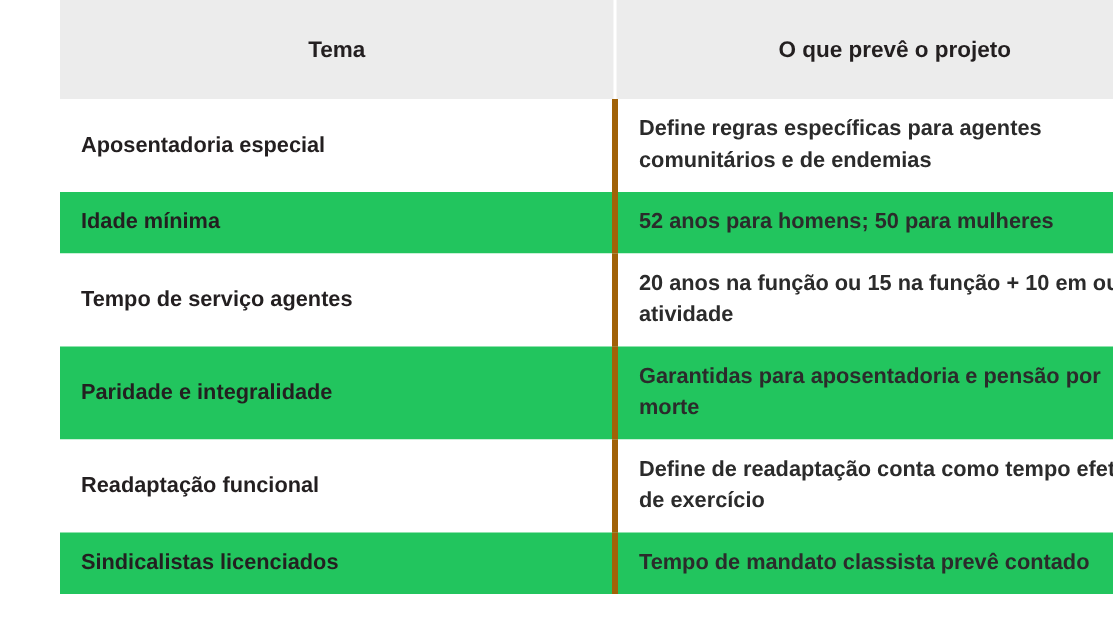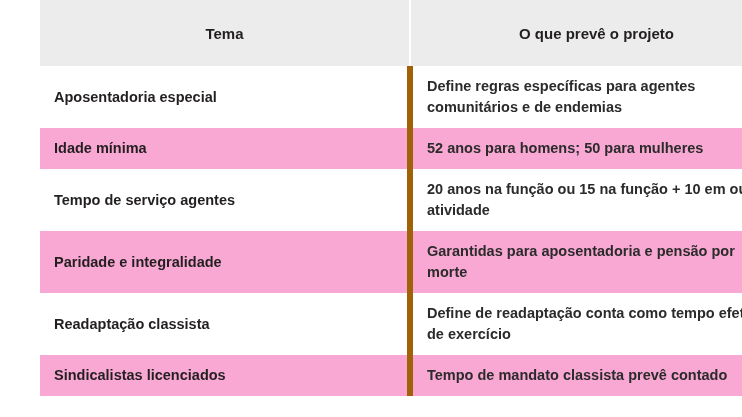--- a/index.html
+++ b/index.html
@@ -54,28 +54,28 @@
   
   tbody tr td {
     padding: 10px 14px;
     box-sizing: border-box;
     font-size: 14.5px;
     line-height: 1.45;
   }
   tbody tr td.theme-cell {
     font-weight: bold;
     color: #231f20;
-    border-right: 6px solid #a16207;
+    border-right: 4px solid #a16207;
   }
   tbody tr td.desc-cell {
     font-weight: bold;
     color: #2b2b2b;
   }
   tbody tr.shade td {
-    background: #f9a8d4;
+    background: #22c55e;
   }
   tbody tr.plain td {
     background: #ffffff;
   }
   
   tbody tr td {
     border-top: 2px solid #ffffff;
   }
 </style>
 </head>
@@ -104,21 +104,21 @@
       </tr>
       <tr class="plain">
         <td class="theme-cell">Tempo de serviço agentes</td>
         <td class="desc-cell">20 anos na função ou 15 na função + 10 em outra atividade</td>
       </tr>
       <tr class="shade">
         <td class="theme-cell">Paridade e integralidade</td>
         <td class="desc-cell">Garantidas para aposentadoria e pensão por morte</td>
       </tr>
       <tr class="plain">
-        <td class="theme-cell">Readaptação classista</td>
+        <td class="theme-cell">Readaptação funcional</td>
         <td class="desc-cell">Define de readaptação conta como tempo efetivo de exercício</td>
       </tr>
       <tr class="shade">
         <td class="theme-cell">Sindicalistas licenciados</td>
         <td class="desc-cell">Tempo de mandato classista prevê contado</td>
       </tr>
     </tbody>
   </table>
 </div>
 

